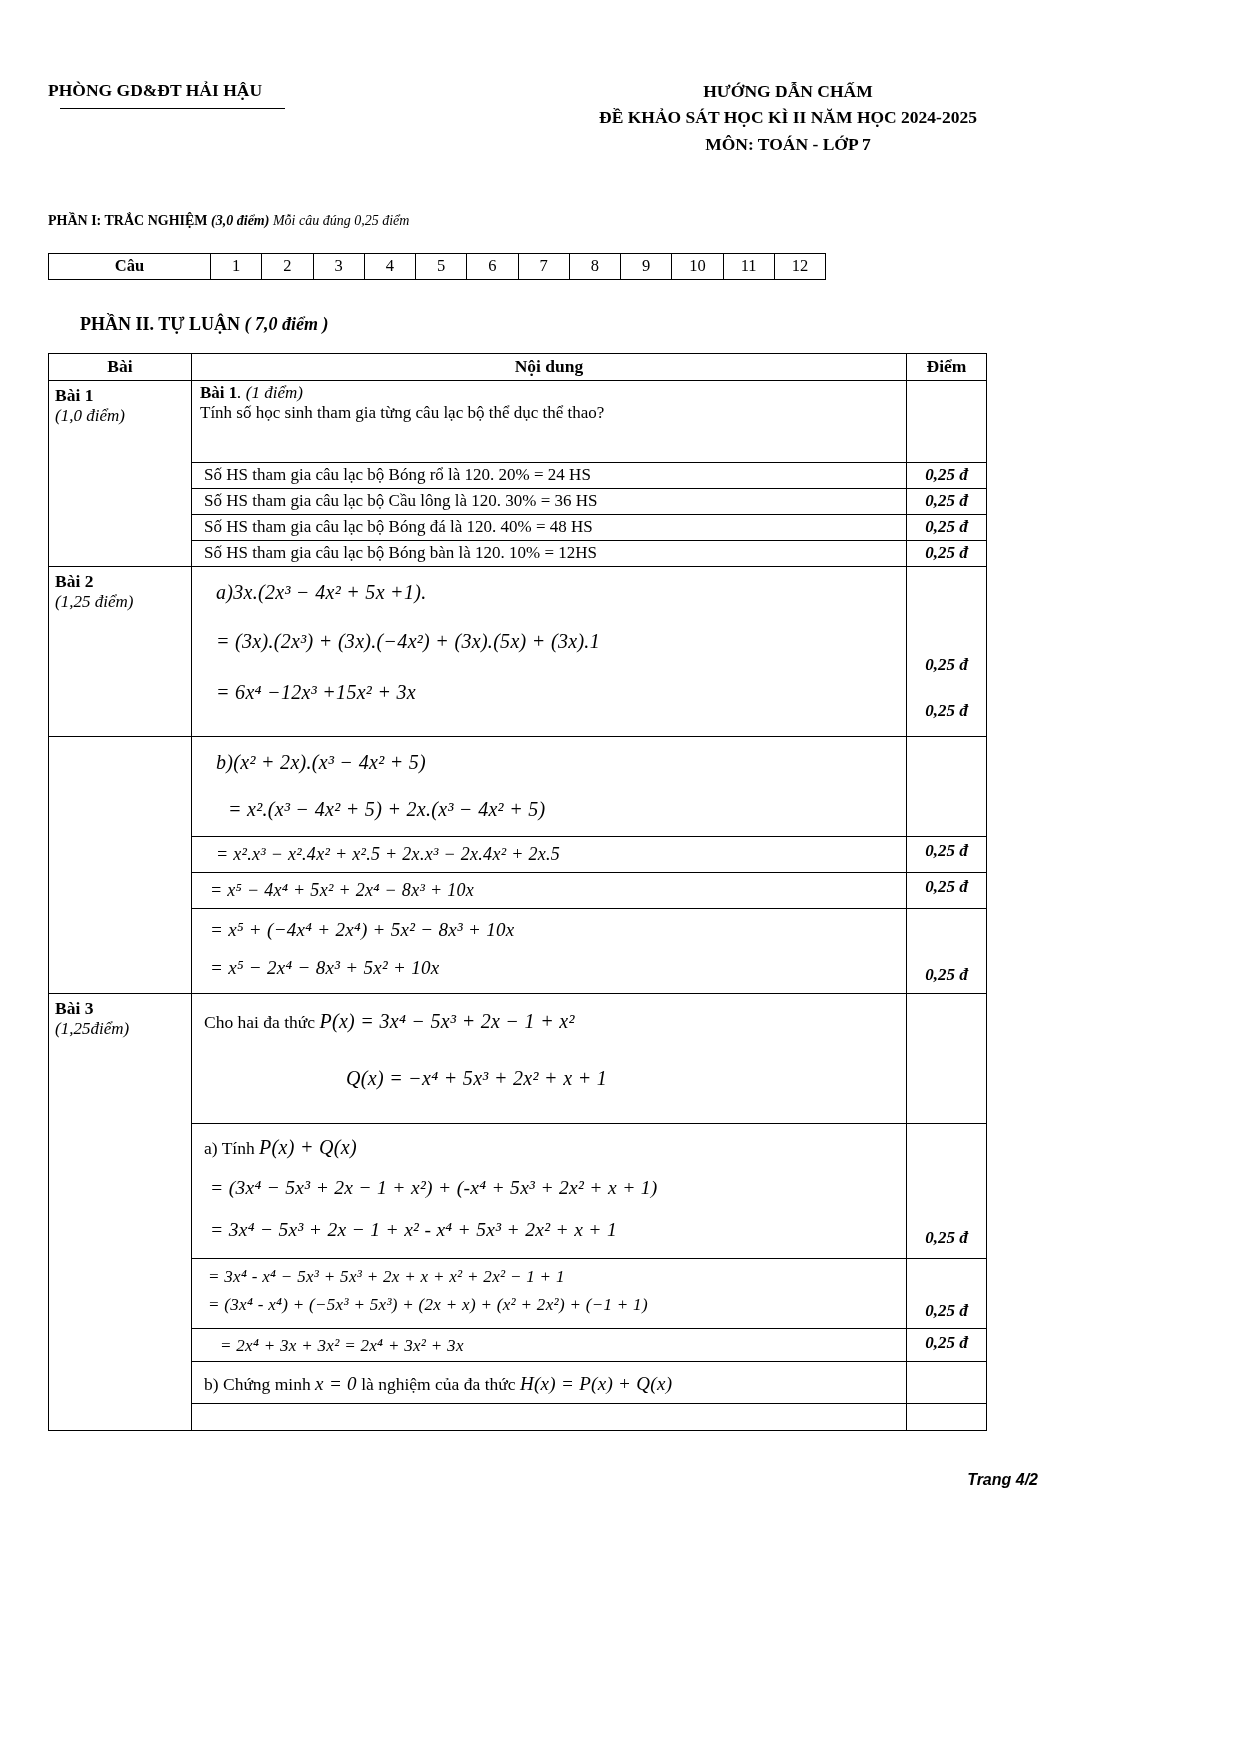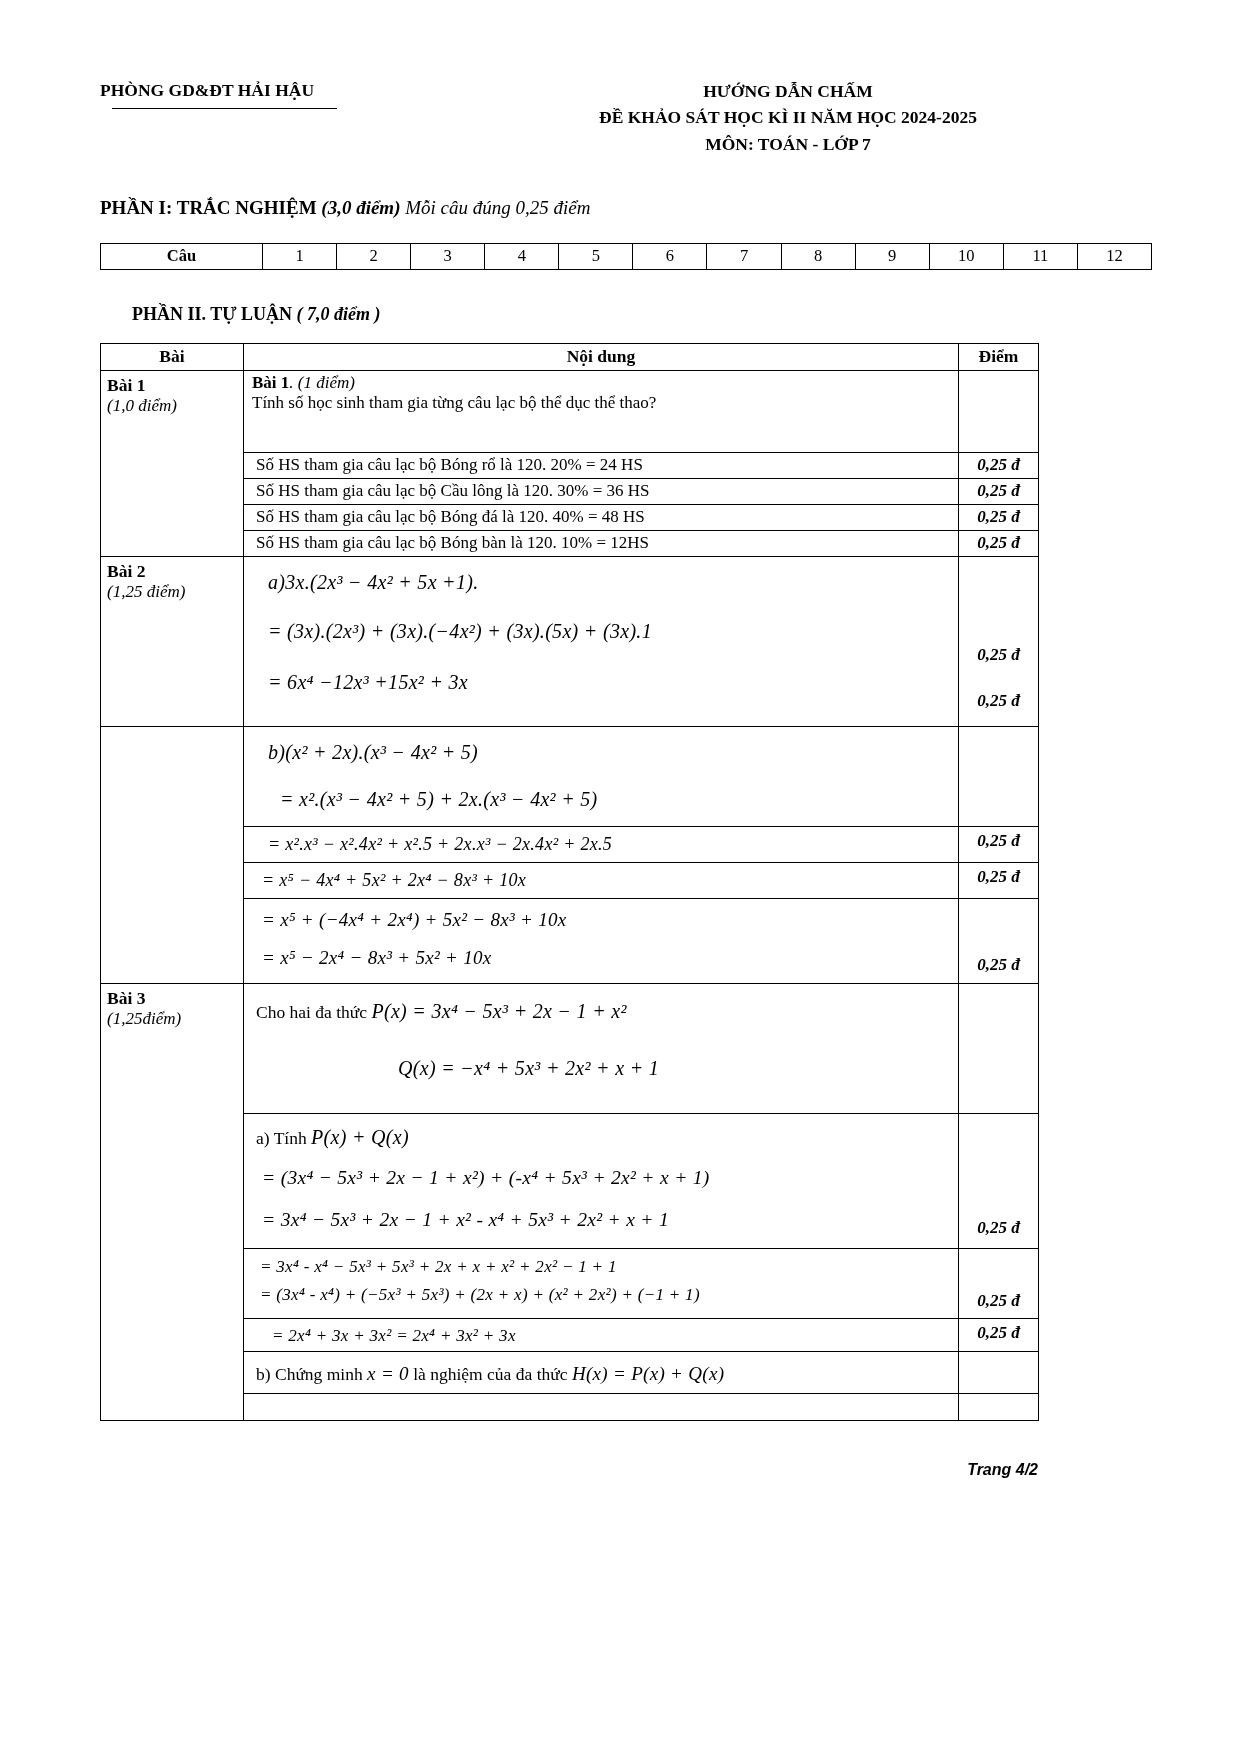--- a/index.html
+++ b/index.html
@@ -1,38 +1,38 @@
 <!DOCTYPE html>
 <html><head>
 <meta charset="utf-8">
 <style>
   * { margin:0; padding:0; box-sizing:border-box; }
   html, body { background:#ffffff; }
   body { font-family:"Liberation Serif", serif; color:#000; }
-  .page { width:1241px; min-height:1755px; background:#fff; padding:78px 203px 40px 100px; position:relative; }
+  .page { width:1241px; min-height:1755px; background:#fff; padding:78px 203px 40px 48px; position:relative; }
 
   
   .hdr { display:flex; justify-content:space-between; align-items:flex-start; }
   .hdr-left { font-size:17.5px; font-weight:bold; padding-top:2px; }
   .hdr-left .rule { width:225px; border-top:1.6px solid #000; margin:7px 0 0 12px; }
   .hdr-right { text-align:center; font-weight:bold; font-size:17.5px; line-height:1.5; width:500px; }
 
   
-  .p1-heading { margin-top:40px; font-size:19px; }
+  .p1-heading { margin-top:56px; font-size:14px; }
   .p1-heading .t { font-weight:bold; }
   .p1-heading .pts { font-weight:bold; font-style:italic; }
   .p1-heading .note { font-style:italic; }
   .p2-heading { margin-top:34px; font-size:18px; font-weight:bold;margin-left:32px; }
   .p2-heading .pts { font-style:italic; }
 
   table { border-collapse:collapse; }
   td, th { border:1.5px solid #000; }
 
   
-  .t1 { width:1052px; margin-top:24px; table-layout:fixed; font-size:16.5px; }
+  .t1 { width:778px; margin-top:24px; table-layout:fixed; font-size:16.5px; }
   .t1 td { text-align:center; height:26px; vertical-align:middle; }
   .t1 .lbl { font-weight:bold; }
 
   
   .t2 { width:938px; margin-top:18px; table-layout:fixed; font-size:17px; }
   .t2 th { font-weight:bold; font-size:17.5px; vertical-align:middle; }
   .t2 td { vertical-align:top; }
   .bai-cell { padding:4px 6px; }
   .bai-cell .b { font-weight:bold; font-size:17.5px; }
   .bai-cell .i { font-style:italic; font-size:17px; }

